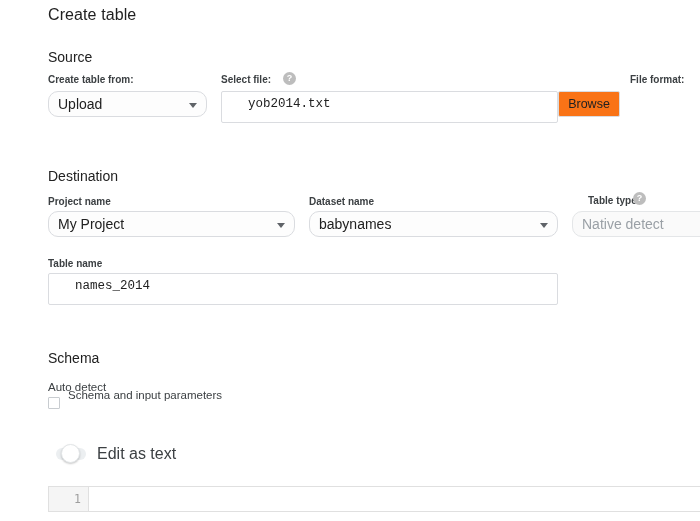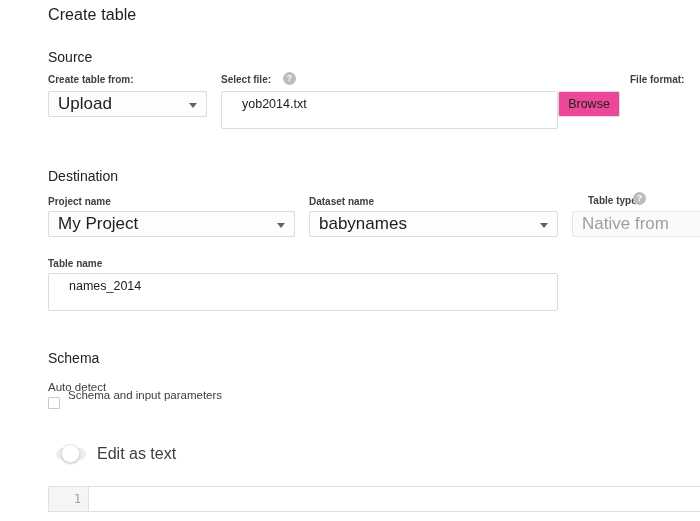--- a/index.html
+++ b/index.html
@@ -78,22 +78,22 @@
     text-align: center;
     font-family: "Liberation Sans", sans-serif;
   }
 
   
   .select {
     position: absolute;
     height: 26px;
     background: #fdfdfd;
     border: 1px solid #dadce0;
-    border-radius: 2px;
-    font-size: 17px;
+    border-radius: 10px;
+    font-size: 14px;
     color: #212121;
     line-height: 24px;
     padding-left: 9px;
     white-space: nowrap;
     overflow: hidden;
   }
   .select.disabled {
     background: #fafafa;
     border-color: #e4e6e8;
     color: #9aa0a6;
@@ -105,36 +105,37 @@
     width: 0;
     height: 0;
     border-left: 4.5px solid transparent;
     border-right: 4.5px solid transparent;
     border-top: 5px solid #5f6368;
   }
   .select.disabled .caret { border-top-color: #b5b9bd; }
 
   .textinput {
     position: absolute;
-    height: 38px;
+    height: 32px;
     background: #ffffff;
     border: 1px solid #dadce0;
     border-radius: 2px;
     font-size: 12.5px;
     color: #212121;
     line-height: 24px;
-    padding-left: 20px;
-    white-space: nowrap;
-    overflow: hidden;
+    padding-left: 26px;
+    white-space: nowrap;
+    overflow: hidden;
+    font-family: Liberation Mono, monospace;
   }
 
   .browse-btn {
     position: absolute;
     height: 26px;
-    background: #ec4899;
+    background: #f97316;
     border: 1px solid #dadce0;
     border-left: 1px solid #dadce0;
     border-radius: 2px;
     font-size: 12.5px;
     color: #212121;
     line-height: 24px;
     text-align: center;
   }
 
   
@@ -233,21 +234,21 @@
 
   <div class="field-label" style="left:269px; top:195px;">Dataset name</div>
   <div class="select" style="left:269px; top:211px; width:249px;">
     <span>babynames</span>
     <span class="caret"></span>
   </div>
 
   <div class="field-label" style="left:548px; top:194px;">Table type</div>
   <div class="help-icon" style="left:593px; top:192px;">?</div>
   <div class="select disabled" style="left:532px; top:211px; width:161px;">
-    <span>Native from</span>
+    <span>Native detect</span>
     <span class="caret"></span>
   </div>
 
   <div class="field-label" style="left:8px; top:257px;">Table name</div>
   <div class="textinput" style="left:8px; top:273px; width:510px;">
     <span>names_2014</span>
   </div>
 
   <div class="section-title" id="sec-schema">Schema</div>
 

